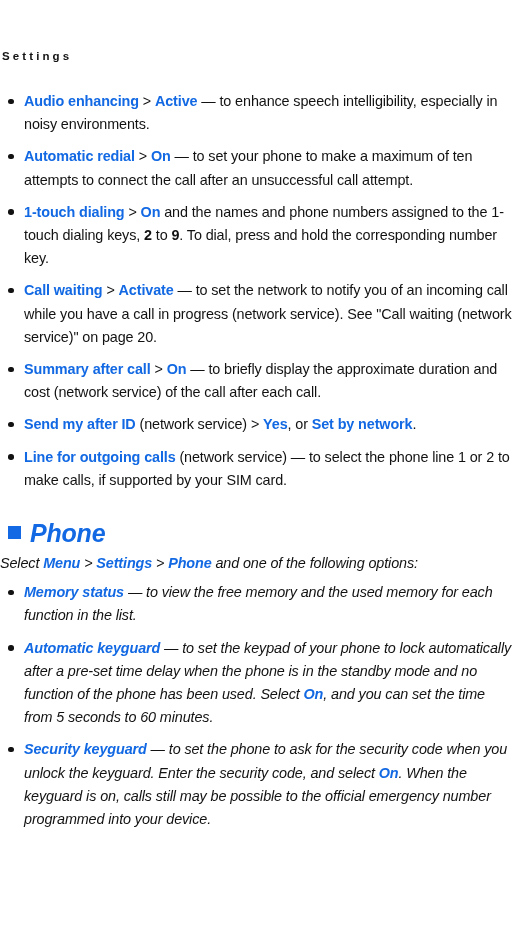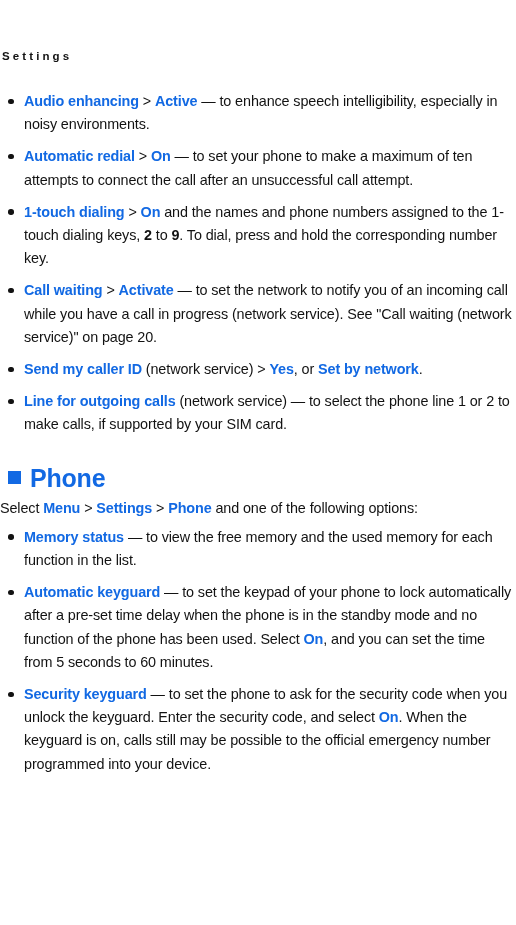--- a/index.html
+++ b/index.html
@@ -95,20 +95,21 @@
   p.lead {
     margin: 4px 0 6px 0;
     padding: 0;
     font-size: 14.4px;
     line-height: 23.2px;
     color: #121212;
     letter-spacing: -0.12px;
   }
   .section-wrap {
     margin-top: 26px;
+    font-style: italic;
   }
   .folio {
     position: absolute;
     left: 2px;
     top: 901px;
     font-size: 13.5px;
     font-weight: bold;
     color: #14532d;
     line-height: 18px;
   }
@@ -120,21 +121,22 @@
 
   <div class="running-head">Settings</div>
 
   <div class="content">
 
     <ul class="bullets" id="call-settings-list">
         <li><span class="dot"></span><span class="k">Audio enhancing</span><span class="sep"> &gt; </span><span class="k">Active</span><span class="sep"> — to enhance speech intelligibility, especially in noisy environments.</span></li>
         <li><span class="dot"></span><span class="k">Automatic redial</span><span class="sep"> &gt; </span><span class="k">On</span><span class="sep"> — to set your phone to make a maximum of ten attempts to connect the call after an unsuccessful call attempt.</span></li>
         <li><span class="dot"></span><span class="k">1-touch dialing</span><span class="sep"> &gt; </span><span class="k">On</span><span class="sep"> and the names and phone numbers assigned to the 1-touch dialing keys, </span><span class="b">2</span><span class="sep"> to </span><span class="b">9</span><span class="sep">. To dial, press and hold the corresponding number key.</span></li>
         <li><span class="dot"></span><span class="k">Call waiting</span><span class="sep"> &gt; </span><span class="k">Activate</span><span class="sep"> — to set the network to notify you of an incoming call while you have a call in progress (network service). See "Call waiting (network service)" on page 20.</span></li>
-        <li><span class="dot"></span><span class="k">Send my caller ID</span><span class="sep"> (network service) &gt; </span><span class="k">Yes</span><span class="sep">, or </span><span class="k">Set by network</span><span class="sep">.</span></li>
+        <li><span class="dot"></span><span class="k">Summary after call</span><span class="sep"> &gt; </span><span class="k">On</span><span class="sep"> — to briefly display the approximate duration and cost (network service) of the call after each call.</span></li>
+        <li><span class="dot"></span><span class="k">Send my after ID</span><span class="sep"> (network service) &gt; </span><span class="k">Yes</span><span class="sep">, or </span><span class="k">Set by network</span><span class="sep">.</span></li>
         <li><span class="dot"></span><span class="k">Line for outgoing calls</span><span class="sep"> (network service) — to select the phone line 1 or 2 to make calls, if supported by your SIM card.</span></li>
       </ul>
 
     <div class="section-wrap">
       <h2 class="section">
         <span class="sq"></span>
         <span>Phone</span>
       </h2>
 
       <p class="lead" id="phone-section-lead"><span class="sep">Select </span><span class="k">Menu</span><span class="sep"> &gt; </span><span class="k">Settings</span><span class="sep"> &gt; </span><span class="k">Phone</span><span class="sep"> and one of the following options:</span></p>

